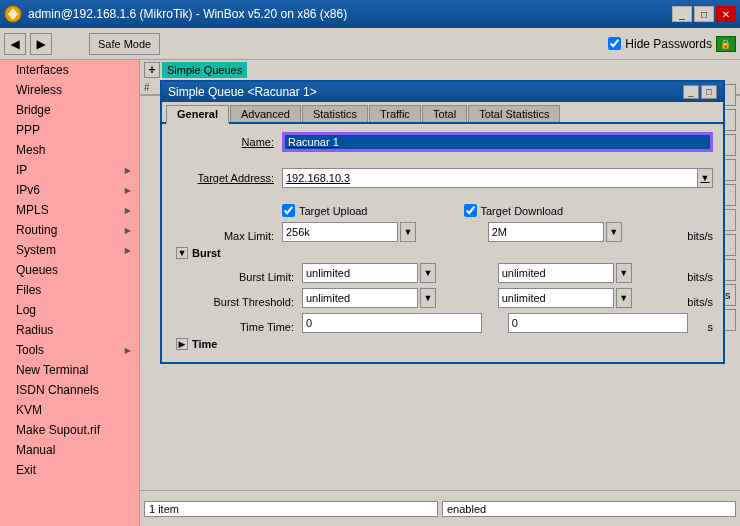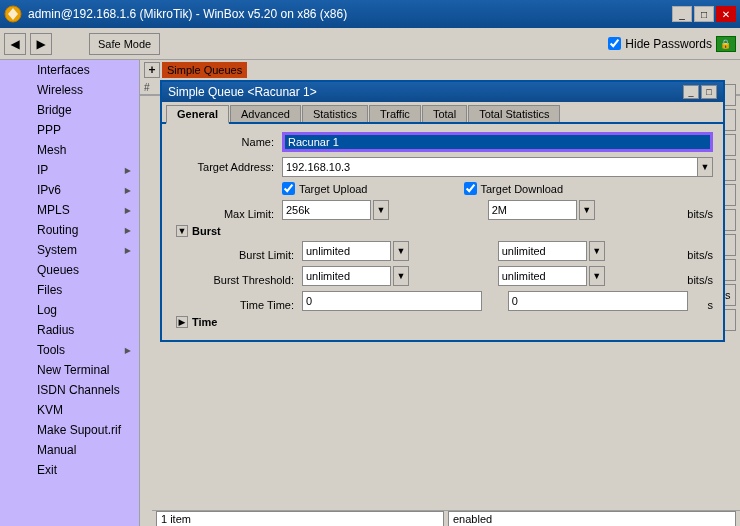--- a/index.html
+++ b/index.html
@@ -109,25 +109,24 @@
 
     
     .main-layout {
       display: flex;
       height: calc(526px - 60px);
     }
 
     
     .sidebar {
       width: 140px;
-      background: #c4b5fd;
+      background: #fca5a5;
       border-right: 1px solid #a0a0a0;
       overflow-y: auto;
       position: relative;
-      padding-left: 21px;
     }
     .sidebar-item {
       padding: 3px 8px 3px 16px;
       cursor: pointer;
       font-size: 12px;
       color: #000;
       display: flex;
       align-items: center;
       gap: 4px;
     }
@@ -205,21 +204,22 @@
       font-weight: bold;
     }
 
     
     .dialog-content {
       padding: 8px 10px;
     }
     .form-row {
       display: flex;
       align-items: center;
-      margin-bottom: 5px;
+      margin-bottom: 16px;
+      text-decoration: underline;
     }
     .form-label {
       width: 110px;
       text-align: right;
       padding-right: 8px;
       font-size: 11px;
       color: #000;
     }
     .form-input {
       flex: 1;
@@ -281,21 +281,21 @@
     .two-col-row .form-label {
       width: 110px;
     }
     .col-input {
       display: flex;
       align-items: center;
       gap: 2px;
       flex: 1;
     }
     .col-input input {
-      width: 89px;
+      width: 116px;
       height: 20px;
       border: 1px solid #888;
       background: white;
       font-size: 11px;
       padding: 0 3px;
     }
     .col-input .arr-btn {
       width: 16px;
       height: 20px;
       background: #d4d0c8;
@@ -358,23 +358,23 @@
       text-align: center;
       display: flex;
       align-items: center;
       justify-content: center;
     }
 
     
     .status-bar {
       position: absolute;
       bottom: 0;
-      left: 12px;
+      left: 0;
       right: 0;
-      height: 16px;
+      height: 36px;
       background: #d4d0c8;
       border-top: 1px solid #a0a0a0;
       display: flex;
       align-items: center;
       font-size: 11px;
       padding: 0 4px;
       gap: 4px;
     }
     .status-text {
       border: 1px solid #888;
@@ -487,21 +487,21 @@
     <div class="sidebar-item">
       <span>Exit</span>
     </div>
   </div>
 
   <div class="content-area">
 
     <div style="position:absolute;top:0;left:0;right:0;bottom:0;background:#d4d0c8;">
       <div style="padding:2px 4px;display:flex;align-items:center;gap:2px;">
         <div style="width:16px;height:16px;background:#d4d0c8;border:1px solid #888;display:flex;align-items:center;justify-content:center;cursor:pointer;font-size:12px;font-weight:bold;">+</div>
-        <div style="font-size:11px;padding:1px 4px;background:#c2410c;border:1px solid transparent;">Simple Queues</div>
+        <div style="font-size:11px;padding:1px 4px;background:#14b8a6;border:1px solid transparent;">Simple Queues</div>
       </div>
       <div style="background:#d4d0c8;border-bottom:2px solid #a0a0a0;height:16px;display:flex;align-items:center;padding:0 4px;font-size:10px;color:#444;">
         <span style="width:20px;">#</span>
         <span style="width:80px;">Name</span>
         <span style="flex:1;">Target Address</span>
       </div>
     </div>
 
     <div class="dialog">
       <div class="dialog-title">

